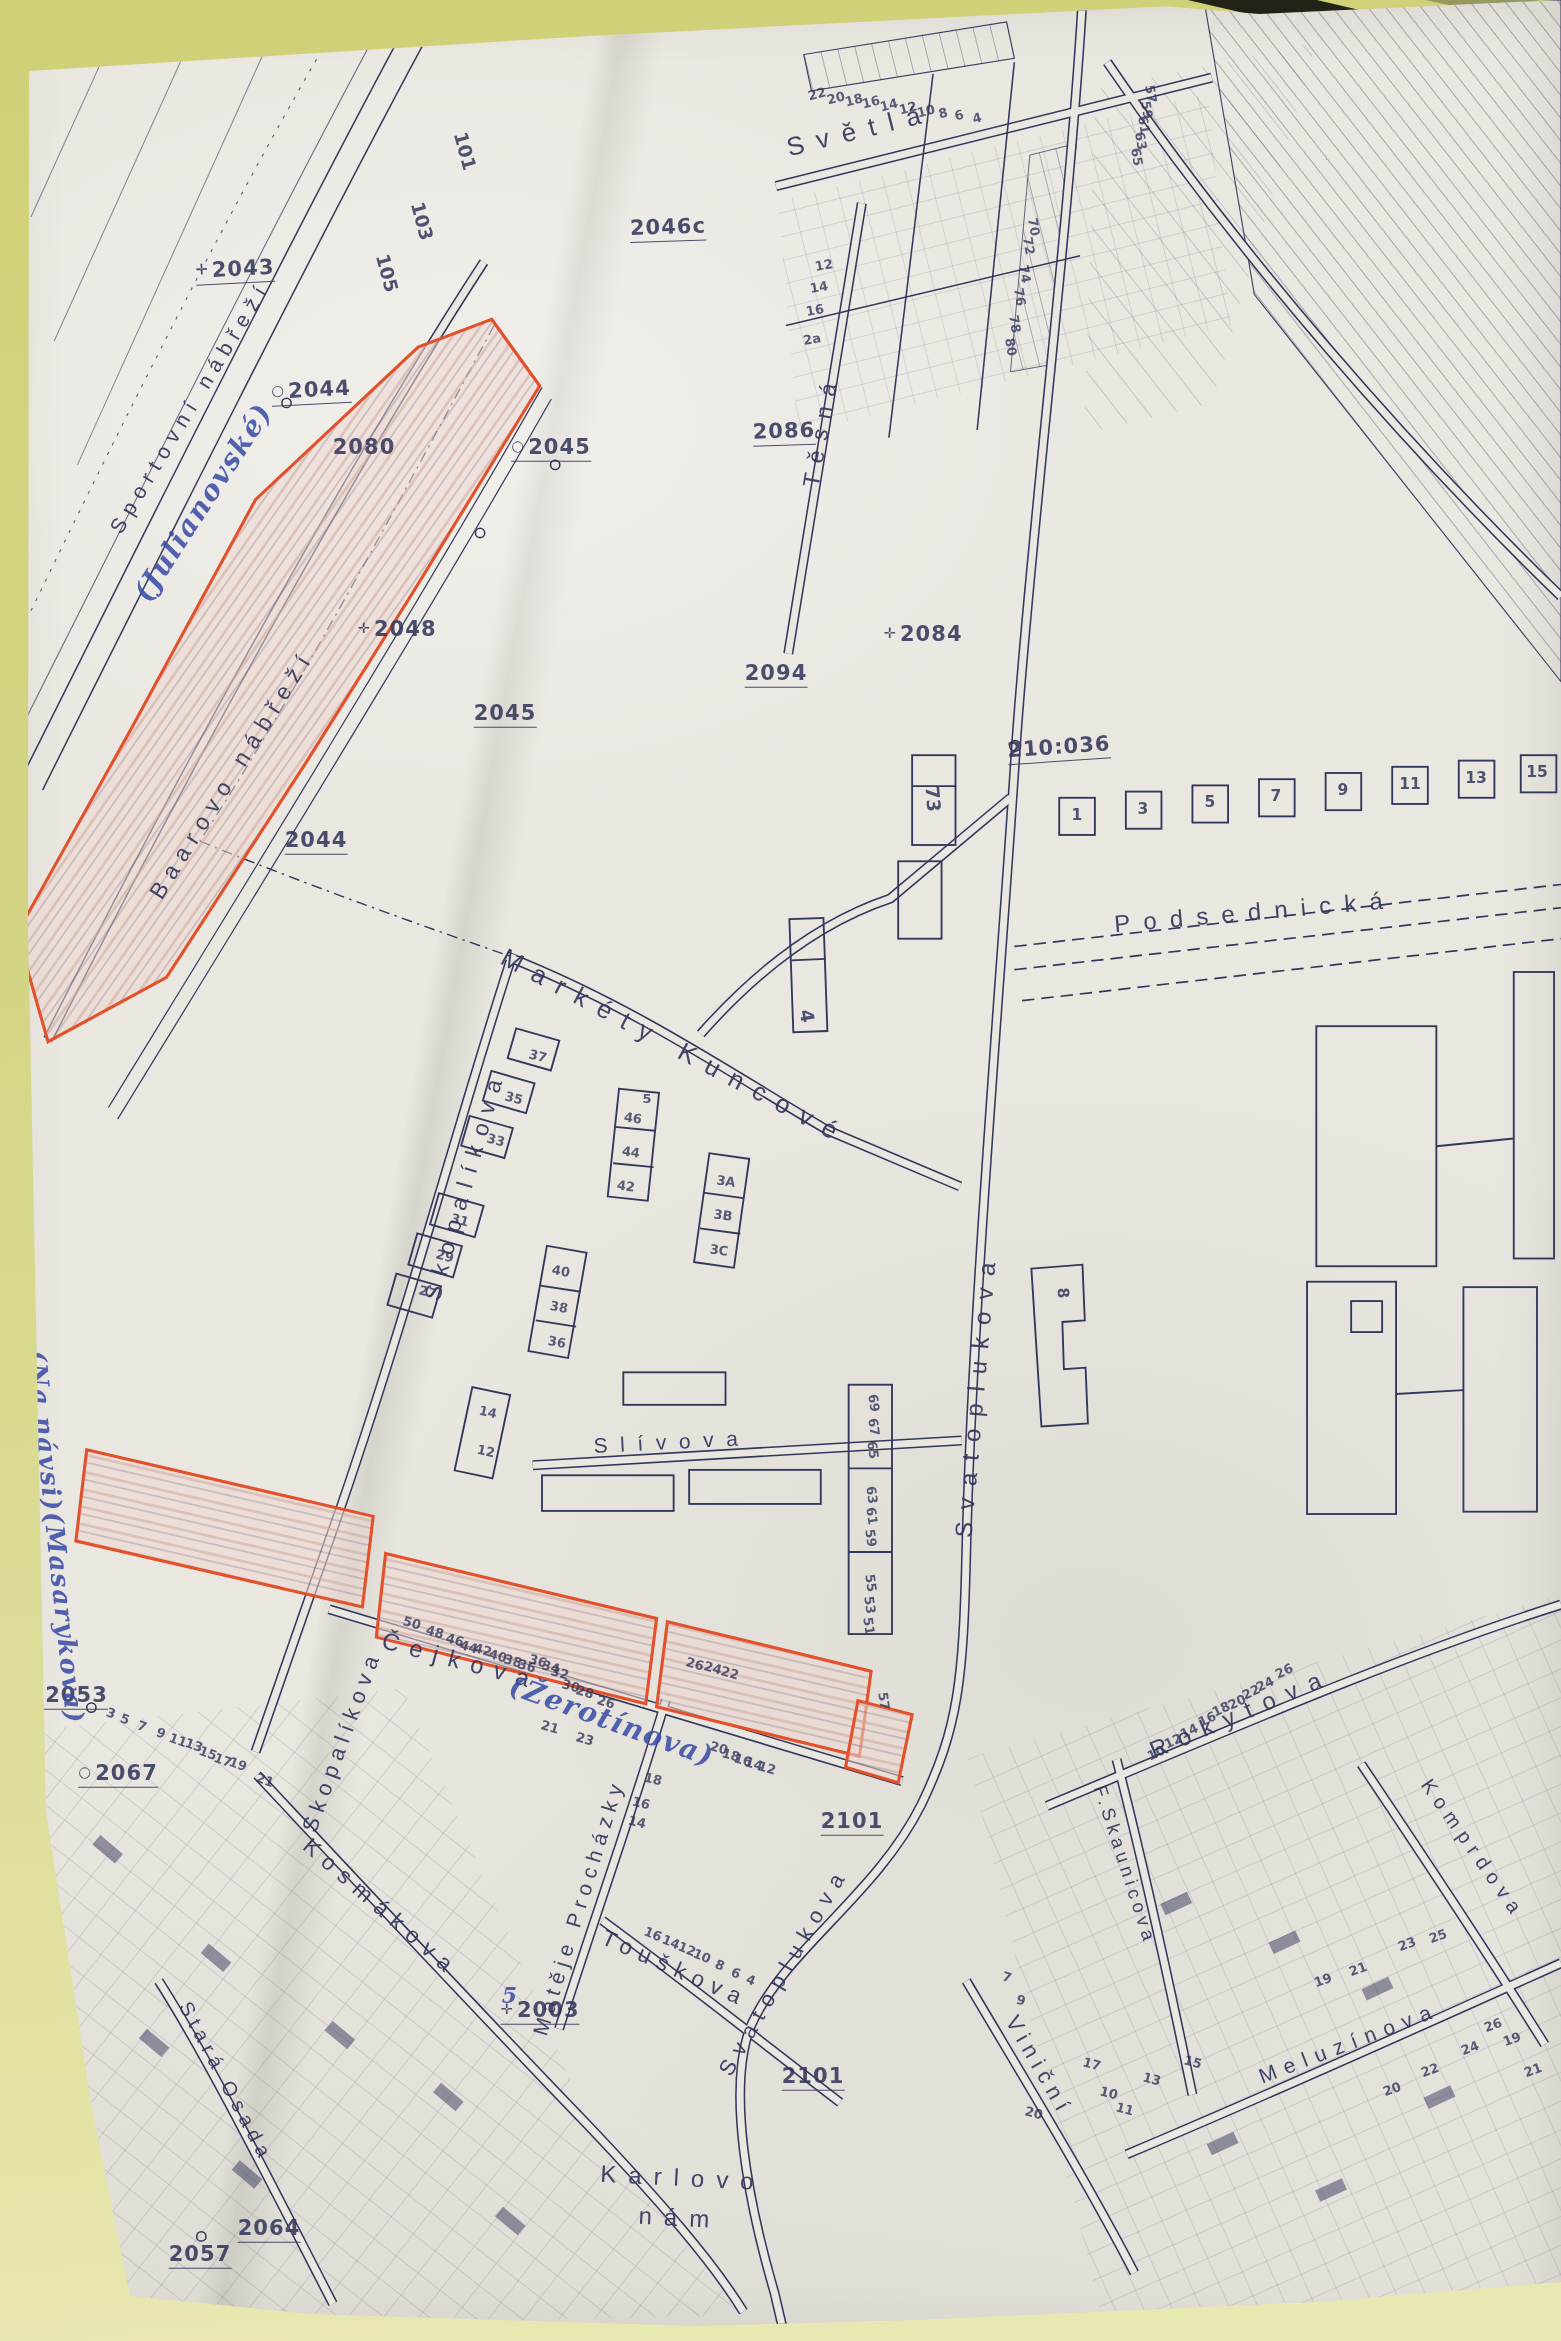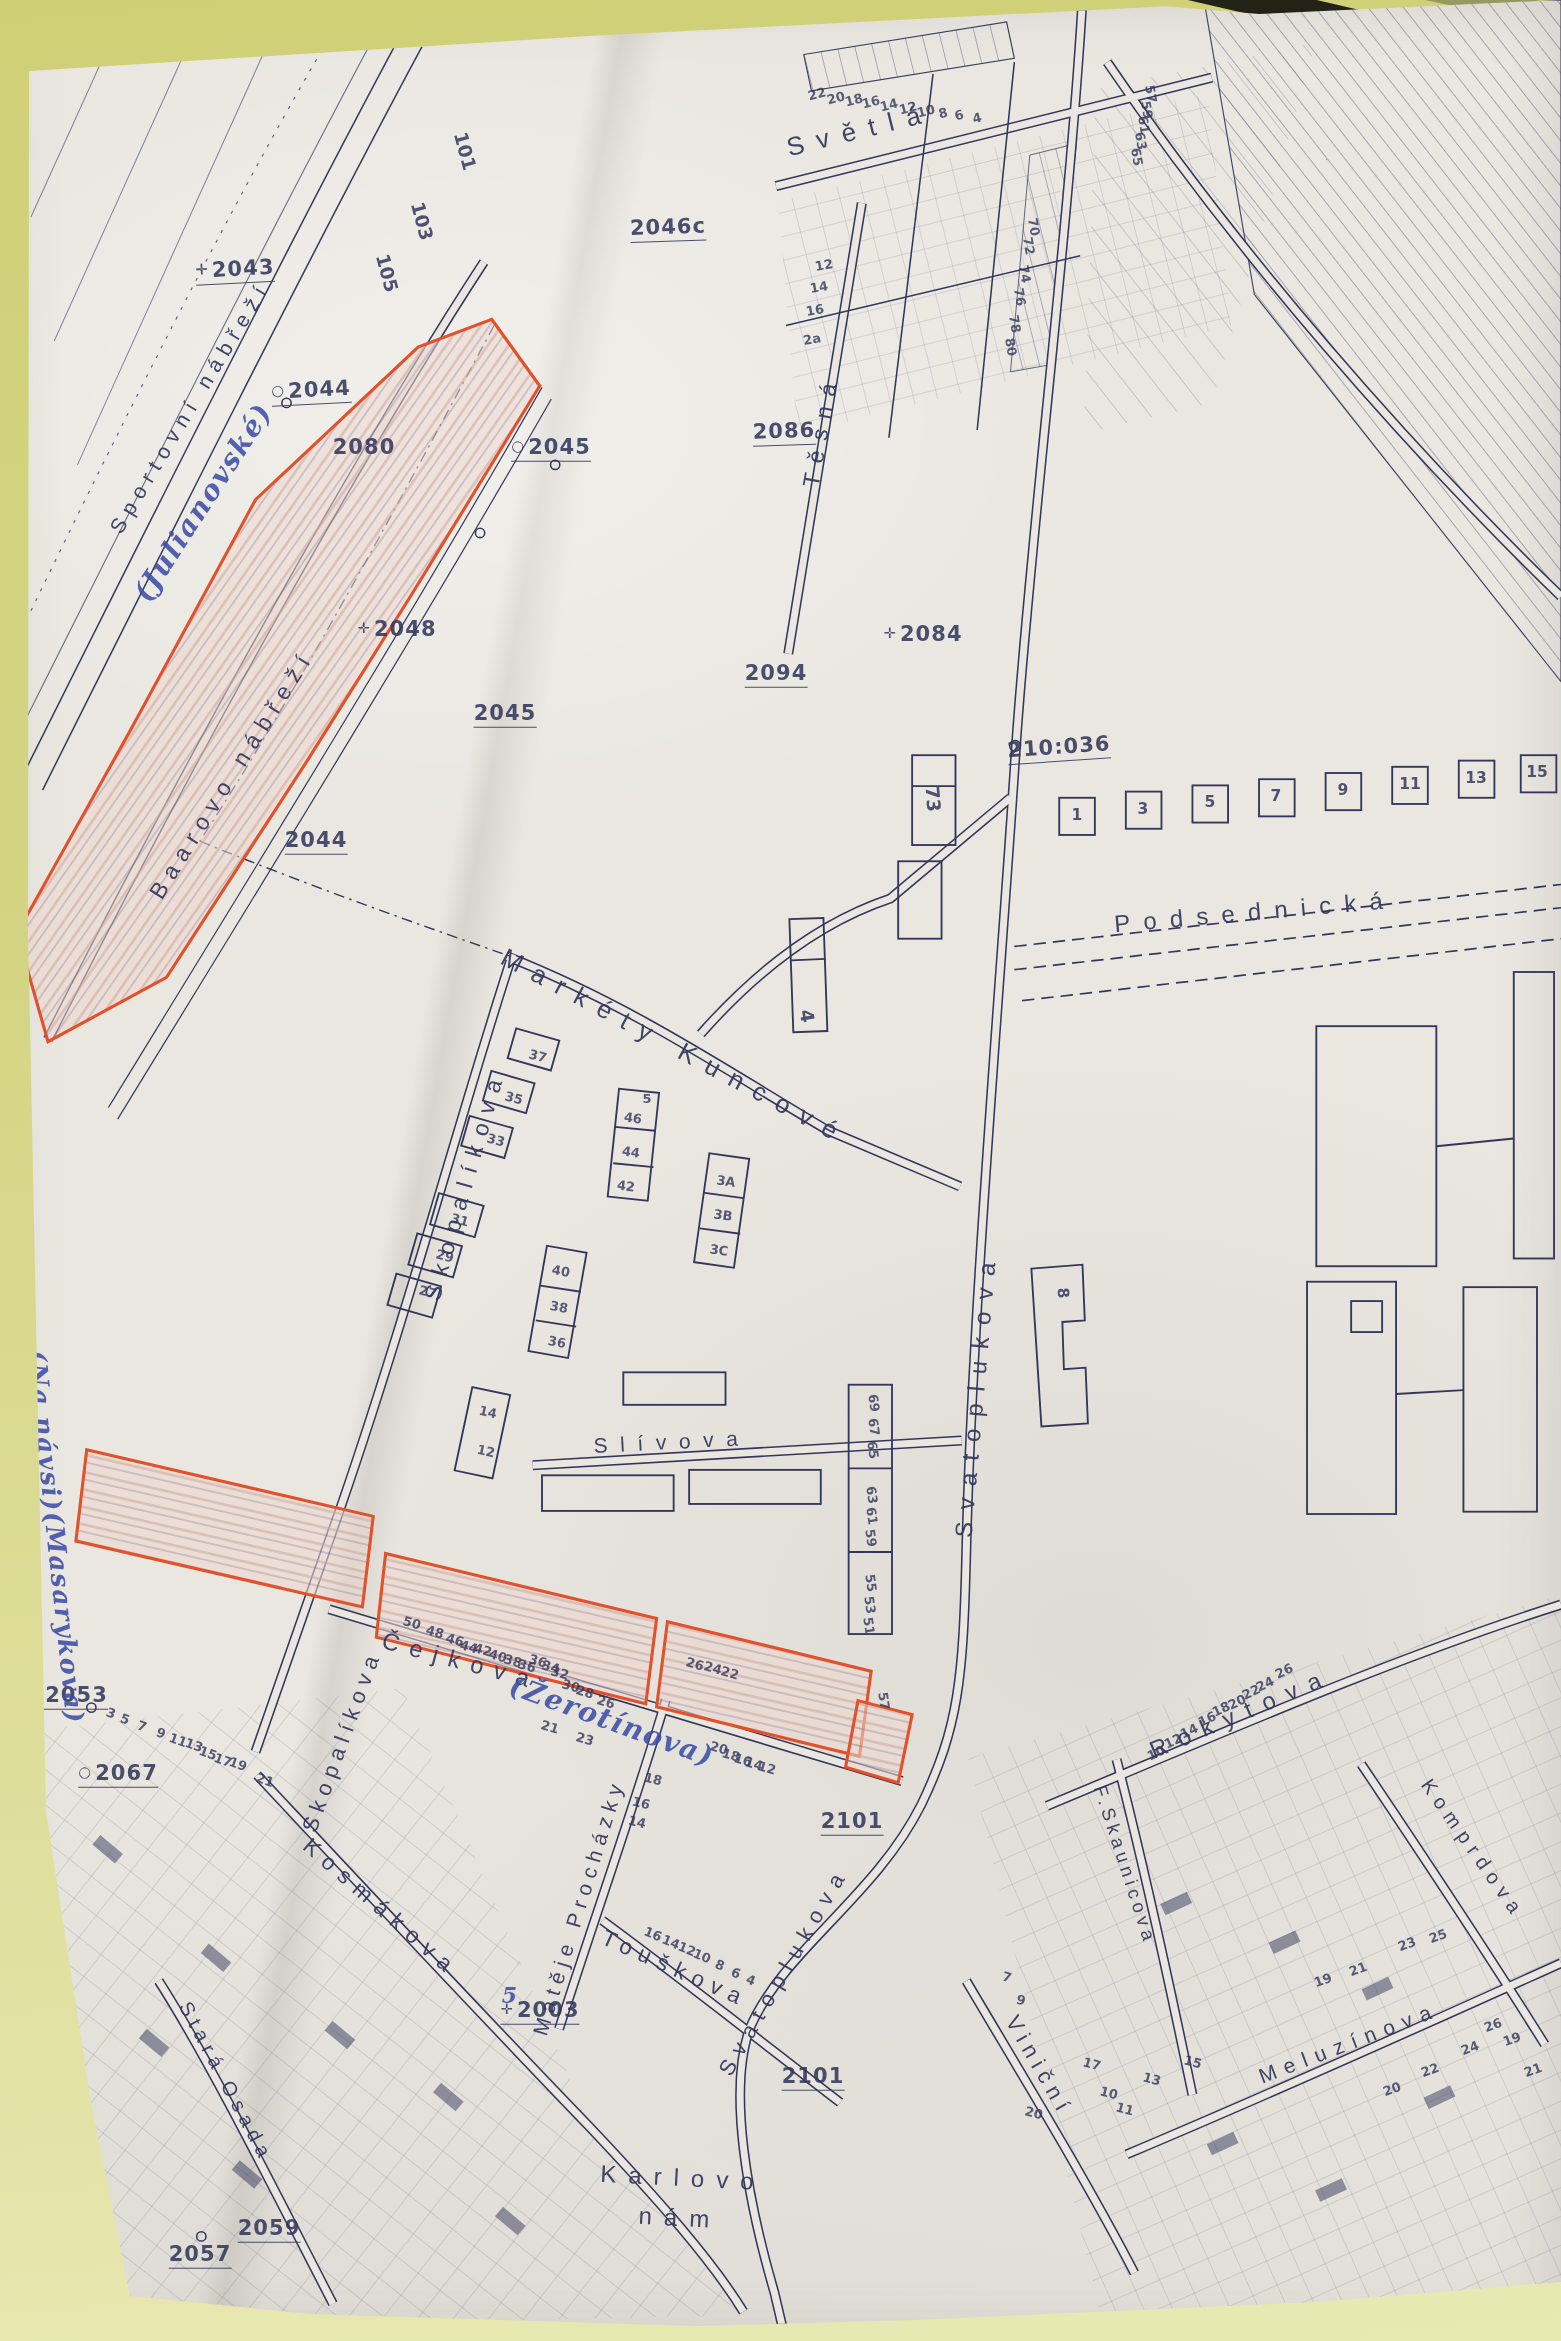--- a/index.html
+++ b/index.html
@@ -298,21 +298,21 @@
         <span class="lbl survey u" style="left: 505px; top: 714px; --r: 0deg; font-size: 21px;">2045</span>
         <span class="lbl survey u" style="left: 776px; top: 674px; --r: 0deg; font-size: 21px;">2094</span>
         <span class="lbl survey" style="left: 923px; top: 634px; --r: 0deg; font-size: 21px;"><span class="mk">✛</span>2084</span>
         <span class="lbl survey u" style="left: 316px; top: 841px; --r: 0deg; font-size: 21px;">2044</span>
         <span class="lbl survey u" style="left: 1059px; top: 748px; --r: -4deg; font-size: 21px;">210:036</span>
         <span class="lbl survey u" style="left: 68px; top: 1696px; --r: 0deg; font-size: 21px;"><span class="mk">○</span>2053</span>
         <span class="lbl survey u" style="left: 118px; top: 1774px; --r: 0deg; font-size: 21px;"><span class="mk">○</span>2067</span>
         <span class="lbl survey u" style="left: 540px; top: 2011px; --r: 0deg; font-size: 21px;"><span class="mk">✛</span>2003</span>
         <span class="lbl survey u" style="left: 852px; top: 1822px; --r: 0deg; font-size: 21px;">2101</span>
         <span class="lbl survey u" style="left: 813px; top: 2077px; --r: 0deg; font-size: 21px;">2101</span>
-        <span class="lbl survey u" style="left: 269px; top: 2229px; --r: 0deg; font-size: 21px;">2059</span>
+        <span class="lbl survey u" style="left: 269px; top: 2229px; --r: 0deg; font-size: 21px;">2064</span>
         <span class="lbl survey u" style="left: 200px; top: 2255px; --r: 0deg; font-size: 21px;">2057</span>
         <span class="lbl bnum" style="left: 387px; top: 273px; --r: 75deg; font-size: 18.6px;">105</span>
         <span class="lbl bnum" style="left: 422px; top: 221px; --r: 75deg; font-size: 18.6px;">103</span>
         <span class="lbl bnum" style="left: 465px; top: 151px; --r: 75deg; font-size: 18.6px;">101</span>
         <span class="lbl bnum" style="left: 807px; top: 1016px; --r: 80deg; font-size: 18.6px;">4</span>
         <span class="lbl bnum" style="left: 933px; top: 799px; --r: 85deg; font-size: 18.6px;">73</span>
         <span class="lbl bnum" style="left: 1063px; top: 1293px; --r: 85deg; font-size: 15.5px;">8</span>
         <span class="lbl bnum" style="left: 1077px; top: 815px; --r: 0deg; font-size: 15.5px;">1</span>
         <span class="lbl bnum" style="left: 1143px; top: 809px; --r: 0deg; font-size: 15.5px;">3</span>
         <span class="lbl bnum" style="left: 1210px; top: 802px; --r: 0deg; font-size: 15.5px;">5</span>

